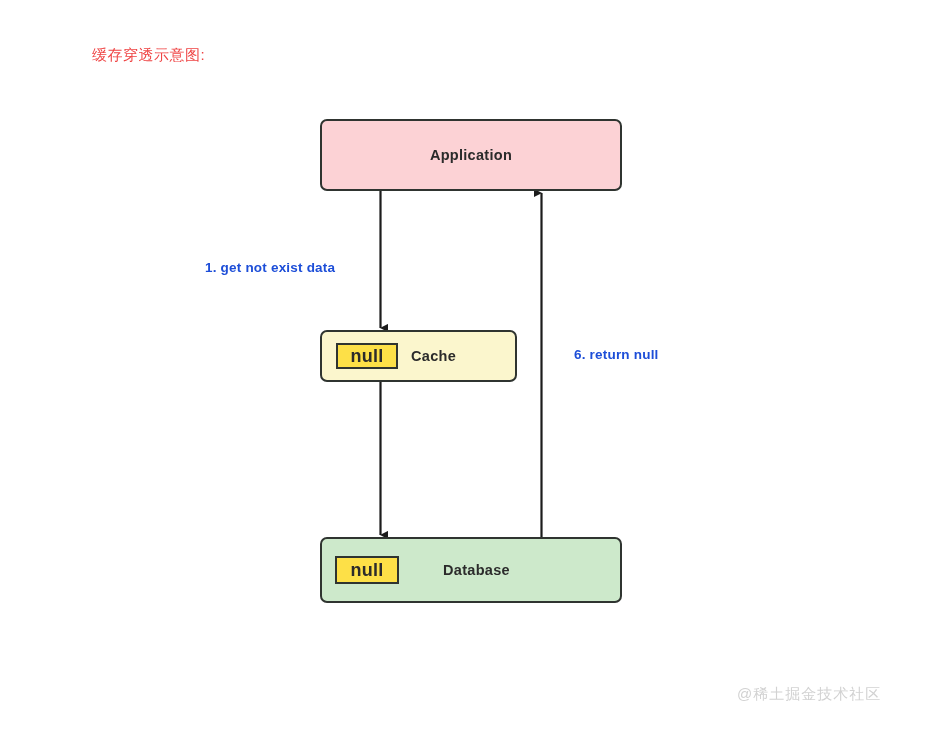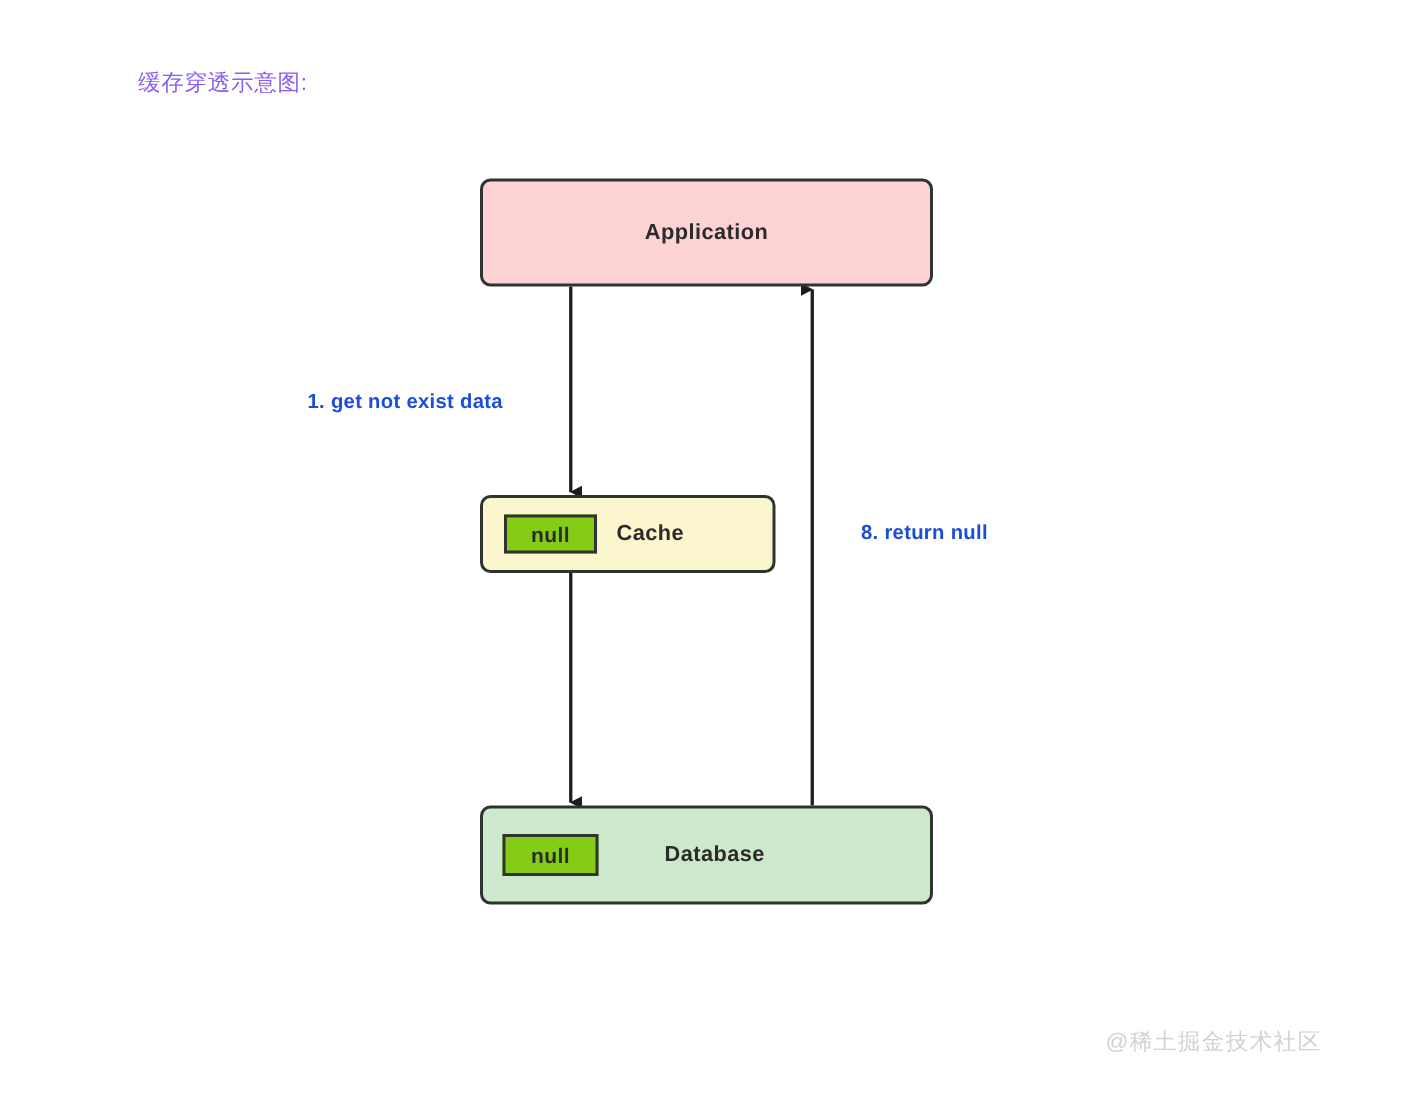--- a/index.html
+++ b/index.html
@@ -19,21 +19,21 @@
     left: 0;
     top: 0;
     width: 943px;
     height: 730px;
   }
   .diagram-title {
     position: absolute;
     left: 92px;
     top: 46px;
     font-size: 15px;
-    color: #8b5cf6;
+    color: #ef4444;
     letter-spacing: 0.5px;
     white-space: nowrap;
   }
   .node {
     position: absolute;
     box-sizing: border-box;
     border: 2.5px solid #2f3430;
     border-radius: 7px;
     display: flex;
     align-items: center;
@@ -64,23 +64,23 @@
   #node-database {
     left: 320px;
     top: 537px;
     width: 302px;
     height: 66px;
     background: #cde9cb;
     justify-content: flex-start;
   }
   .null-chip {
     box-sizing: border-box;
-    background: #84cc16;
+    background: #fde047;
     border: 2.5px solid #2f3430;
-    font-size: 14px;
+    font-size: 18px;
     font-weight: bold;
     color: #2b2b2b;
     display: flex;
     align-items: center;
     justify-content: center;
     letter-spacing: 0.3px;
   }
   #cache-null-chip {
     margin-left: 14px;
     width: 62px;
@@ -153,15 +153,15 @@
   <span class="null-chip" id="cache-null-chip">null</span>
   <span class="node-label" id="cache-text">Cache</span>
 </div>
 
 <div class="node" id="node-database">
   <span class="null-chip" id="database-null-chip">null</span>
   <span class="node-label" id="database-text">Database</span>
 </div>
 
 <div class="edge-label" id="edge-label-1">1. get not exist data</div>
-<div class="edge-label" id="edge-label-2">8. return null</div>
+<div class="edge-label" id="edge-label-2">6. return null</div>
 
 <div id="watermark">@稀土掘金技术社区</div>
 
 </body></html>

